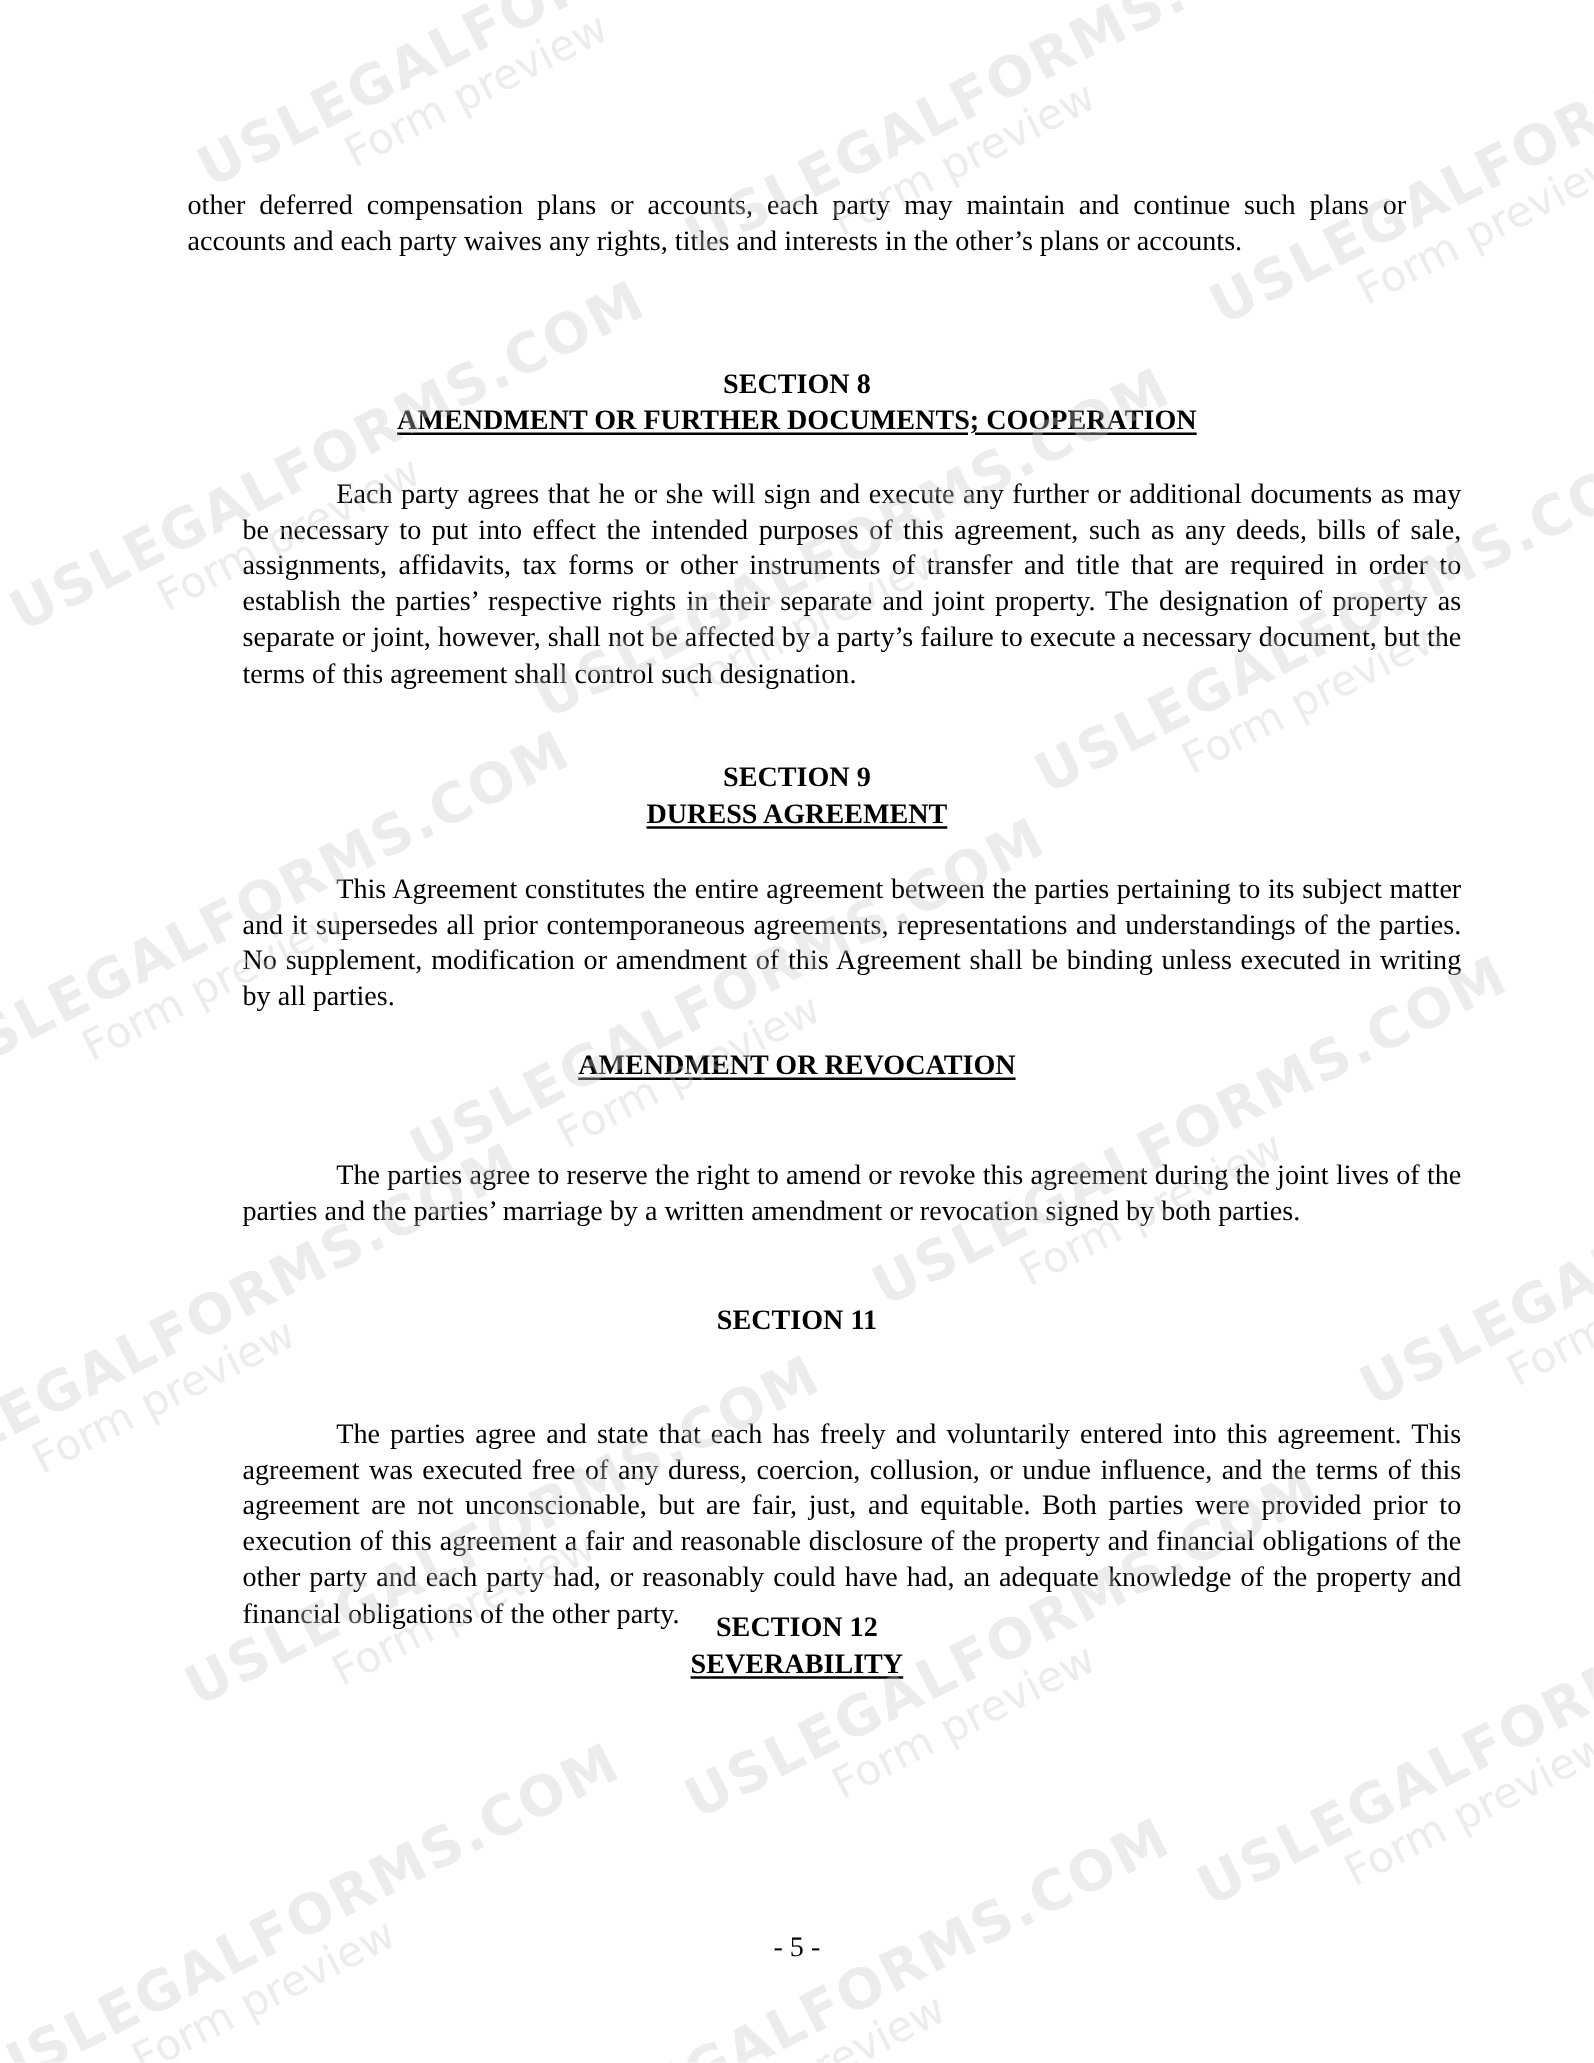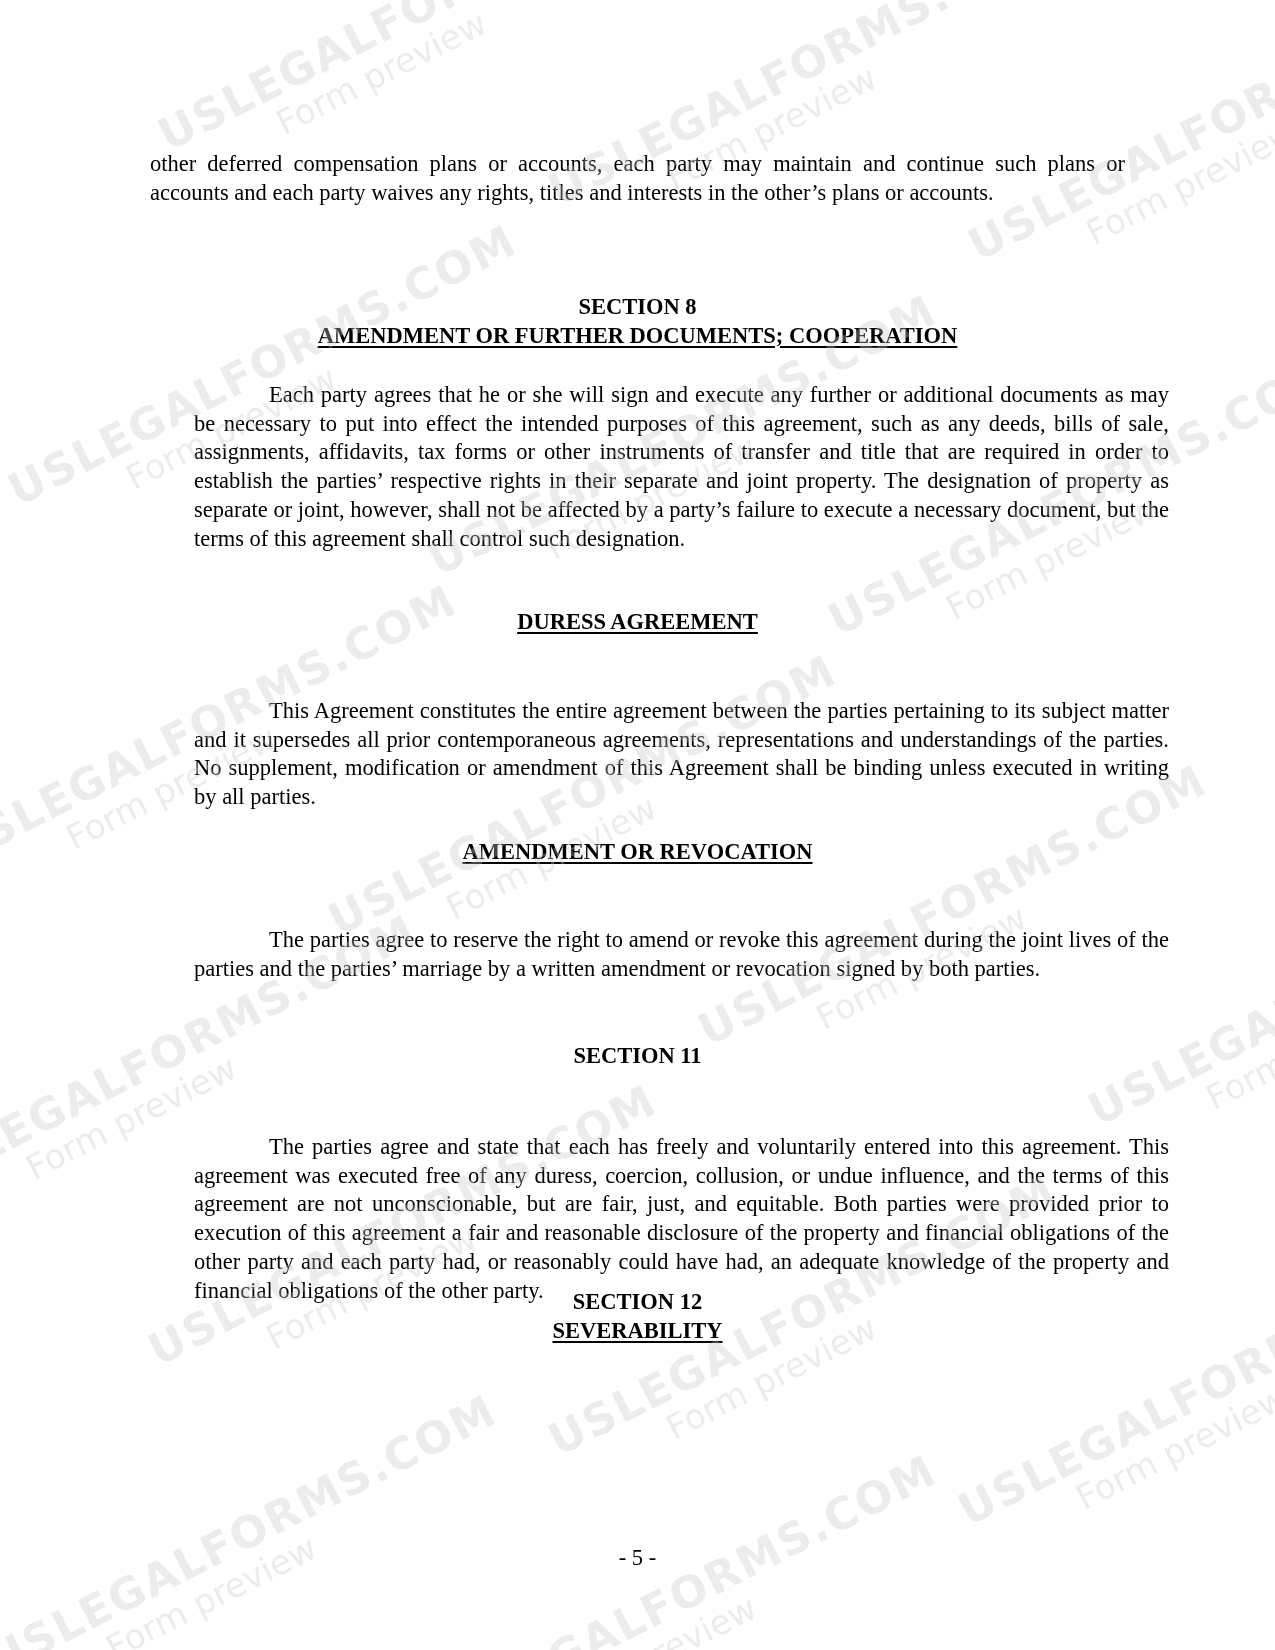--- a/index.html
+++ b/index.html
@@ -93,20 +93,21 @@
 
     <p class="para" style="top:150px;">other deferred compensation plans or accounts, each party may maintain and continue such plans or accounts and each party waives any rights, titles and interests in the other’s plans or accounts.</p>
 
     <div class="heading" style="top:293px;">
       <span class="num">SECTION 8</span>
       <span class="title">AMENDMENT OR FURTHER DOCUMENTS; COOPERATION</span>
     </div>
     <p class="para indent" style="top:381px;">Each party agrees that he or she will sign and execute any further or additional documents as may be necessary to put into effect the intended purposes of this agreement, such as any deeds, bills of sale, assignments, affidavits, tax forms or other instruments of transfer and title that are required in order to establish the parties’ respective rights in their separate and joint property. The designation of property as separate or joint, however, shall not be affected by a party’s failure to execute a necessary document, but the terms of this agreement shall control such designation.</p>
 
     <div class="heading" style="top:608px;">
+      <span class="num">SECTION 9</span>
       <span class="title">DURESS AGREEMENT</span>
     </div>
     <p class="para indent" style="top:697px;">This Agreement constitutes the entire agreement between the parties pertaining to its subject matter and it supersedes all prior contemporaneous agreements, representations and understandings of the parties.  No supplement, modification or amendment of this Agreement shall be binding unless executed in writing by all parties.</p>
 
     <div class="heading" style="top:838px;">
       <span class="title">AMENDMENT OR REVOCATION</span>
     </div>
     <p class="para indent" style="top:926px;">The parties agree to reserve the right to amend or revoke this agreement during the joint lives of the parties and the parties’ marriage by a written amendment or revocation signed by both parties.</p>
 
     <div class="heading" style="top:1042px;">

